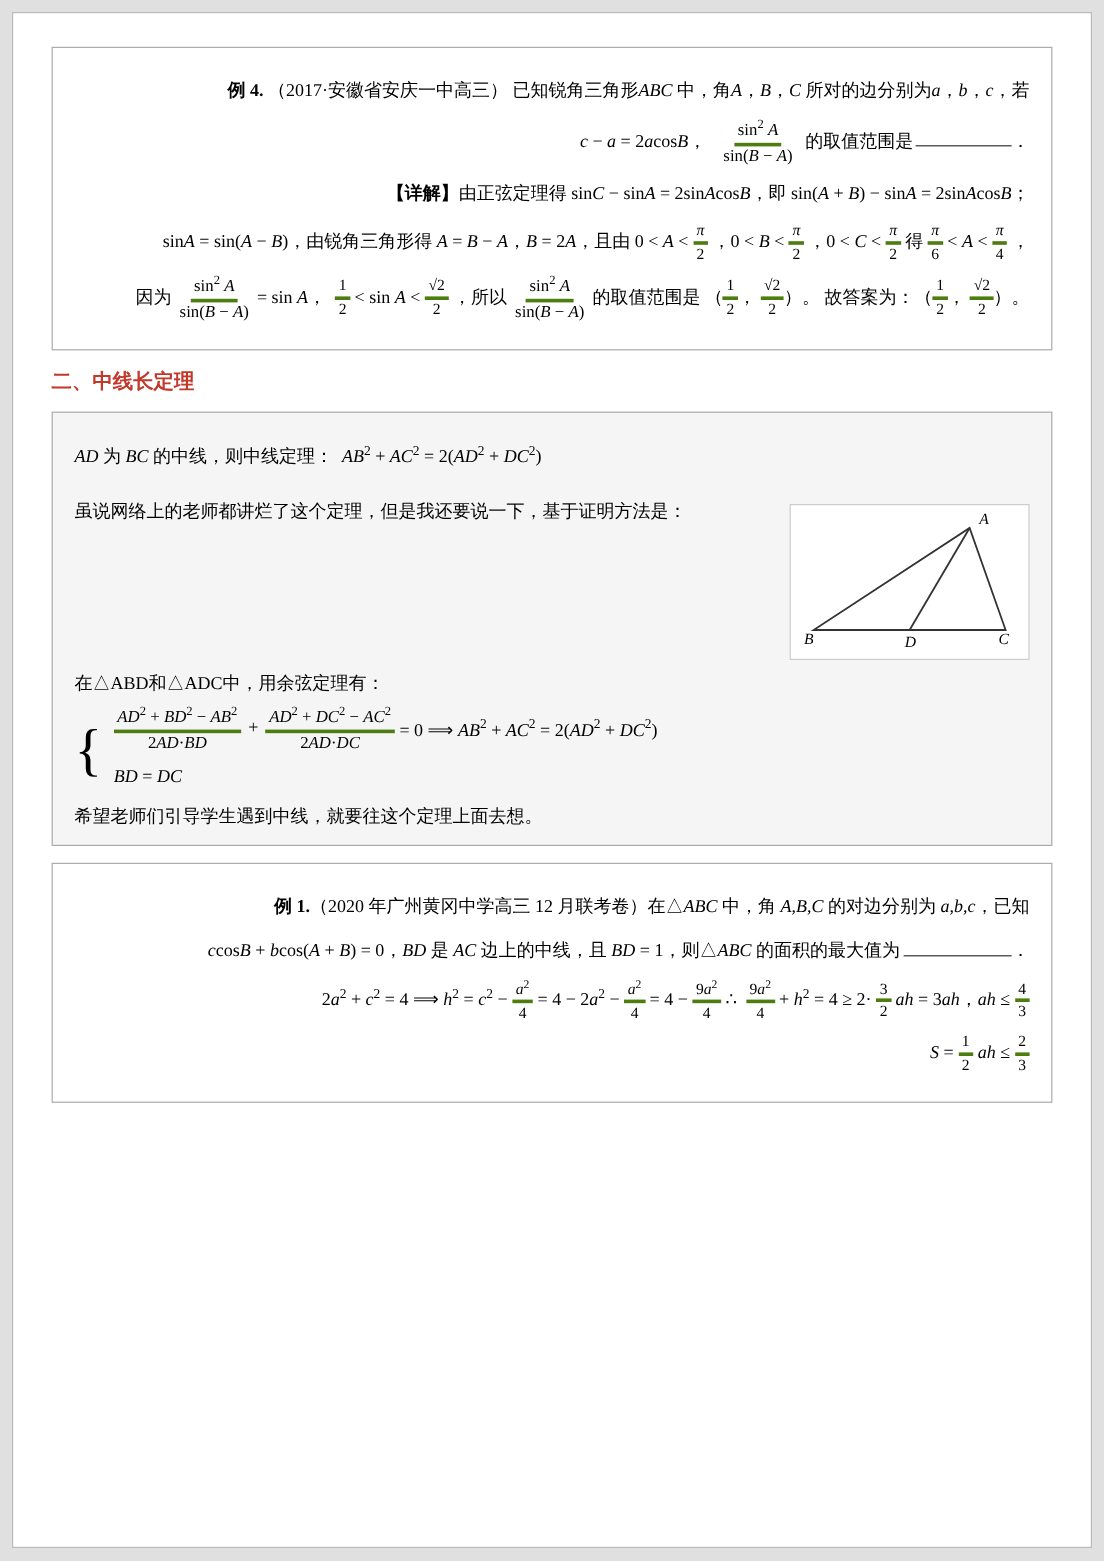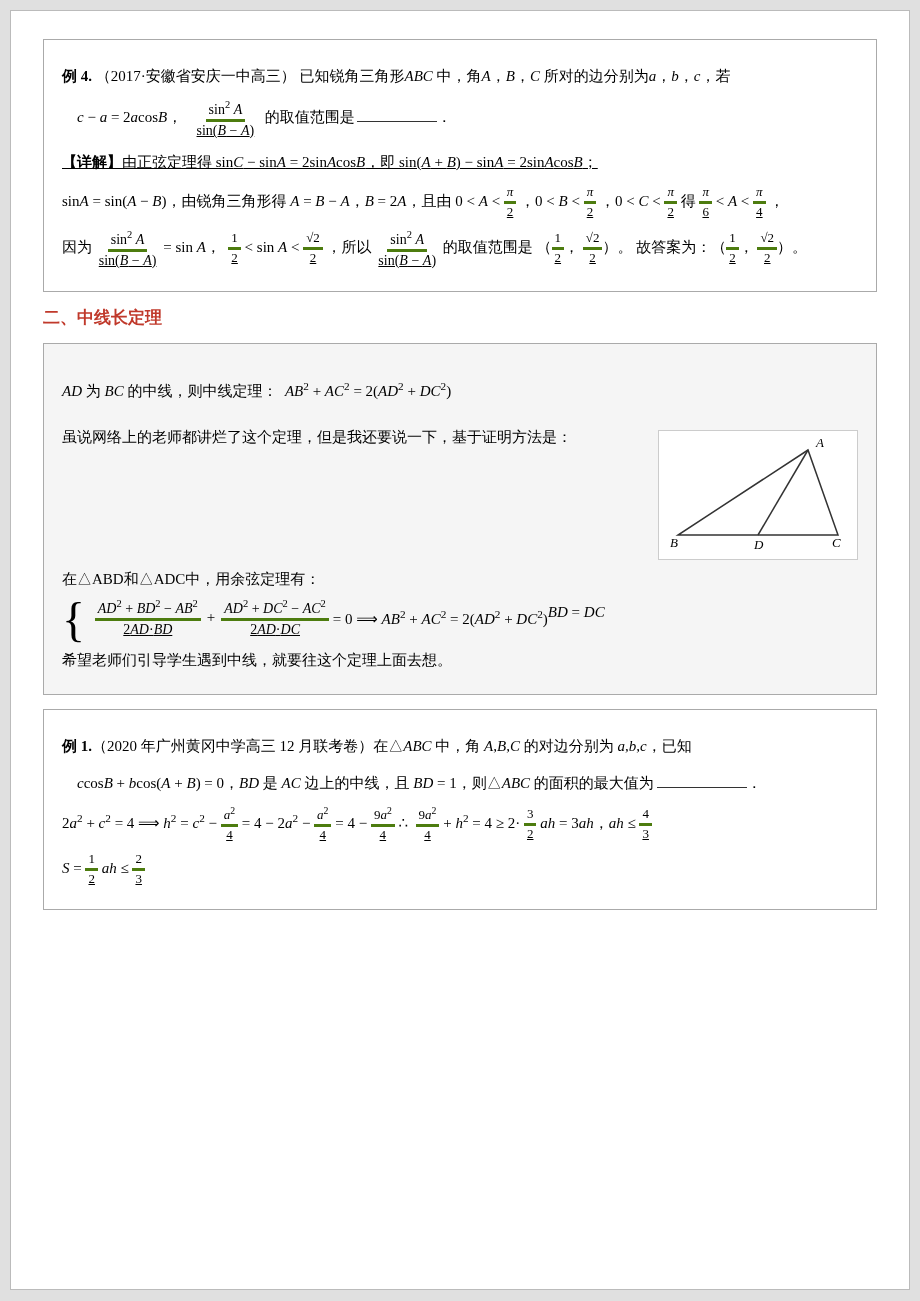--- a/index.html
+++ b/index.html
@@ -16,24 +16,25 @@
       width: 900px;
       min-height: 1280px;
       padding: 28px 32px 28px 32px;
       border: 1px solid #bbb;
     }
     .section-box {
       border: 1px solid #aaa;
       padding: 14px 18px;
       margin-bottom: 14px;
       background: #fff;
+      text-align: right;
     }
     .section-box-gray {
       border: 1px solid #aaa;
-      padding: 24px 18px;
+      padding: 14px 18px;
       margin-bottom: 14px;
       background: #f5f5f5;
     }
     .math-line {
       margin: 7px 0;
       line-height: 2;
     }
     .heading-red {
       color: #c0392b;
       font-weight: bold;
@@ -58,21 +59,21 @@
     .clearfix::after { content: ""; display: table; clear: both; }
     .big-frac {
       display: inline-flex;
       flex-direction: column;
       align-items: center;
       vertical-align: middle;
       font-size: 14px;
       line-height: 1.3;
     }
     .big-frac .num { border-bottom: 3px solid #4d7c0f; padding: 0 3px; }
-    .big-frac .den { padding: 0 3px; text-decoration: underline; }
+    .big-frac .den { padding: 0 3px; }
     sup { font-size: 0.75em; vertical-align: super; }
   </style>
 </head>
 <body>
 
 <div class="page">
 
   <div class="section-box">
     <div class="math-line">
       <span><b>例 4.</b></span>
@@ -81,21 +82,21 @@
     </div>
     <div class="math-line" style="margin-left:1em;">
       <i>c</i> − <i>a</i> = 2<i>a</i>cos<i>B</i>，&nbsp;&nbsp;
       <span class="big-frac">
         <span class="num">sin<sup>2</sup> <i>A</i></span>
         <span class="den">sin(<i>B</i> − <i>A</i>)</span>
       </span>
       &nbsp;的取值范围是<span class="blank-line"></span>．
     </div>
 
-    <div class="math-line" style="text-decoration:underline;">
+    <div class="math-line" style="">
       <b>【详解】</b>由正弦定理得 sin<i>C</i> − sin<i>A</i> = 2sin<i>A</i>cos<i>B</i>，即 sin(<i>A</i> + <i>B</i>) − sin<i>A</i> = 2sin<i>A</i>cos<i>B</i>；
     </div>
 
     <div class="math-line">
       sin<i>A</i> = sin(<i>A</i> − <i>B</i>)，由锐角三角形得 <i>A</i> = <i>B</i> − <i>A</i>，<i>B</i> = 2<i>A</i>，且由 0 &lt; <i>A</i> &lt;
       <span class="big-frac" style="font-size:13px;">
         <span class="num"><i>π</i></span>
           <span class="den">2</span>
       </span>
       ，0 &lt; <i>B</i> &lt;
@@ -190,34 +191,34 @@
         虽说网络上的老师都讲烂了这个定理，但是我还要说一下，基于证明方法是：
       </div>
     </div>
 
     <div style="margin-top:10px;">
       在△ABD和△ADC中，用余弦定理有：
     </div>
 
     <div style="margin:8px 0 8px 0;">
       <span style="font-size:48px; vertical-align:middle; font-family:serif; line-height:0.9;">{</span>
-      <span style="display:inline-flex; flex-direction:row; vertical-align:middle; margin-left:6px;">
+      <span style="display:inline-flex; flex-direction:column; vertical-align:middle; margin-left:6px;">
         <span style="display:flex; align-items:center; margin-bottom:4px;">
           <span class="big-frac">
             <span class="num"><i>AD</i><sup>2</sup> + <i>BD</i><sup>2</sup> − <i>AB</i><sup>2</sup></span>
             <span class="den">2<i>AD</i>·<i>BD</i></span>
           </span>
           <span style="margin:0 6px;">+</span>
           <span class="big-frac">
             <span class="num"><i>AD</i><sup>2</sup> + <i>DC</i><sup>2</sup> − <i>AC</i><sup>2</sup></span>
             <span class="den">2<i>AD</i>·<i>DC</i></span>
           </span>
           <span style="margin-left:4px;">= 0  ⟹  <i>AB</i><sup>2</sup> + <i>AC</i><sup>2</sup> = 2(<i>AD</i><sup>2</sup> + <i>DC</i><sup>2</sup>)</span>
         </span>
-        <span style="line-height:2;text-align:right;">
+        <span style="line-height:2;">
           <i>BD</i> = <i>DC</i>
         </span>
       </span>
     </div>
 
     <div style="margin-top:8px;">
       希望老师们引导学生遇到中线，就要往这个定理上面去想。
     </div>
   </div>
 

